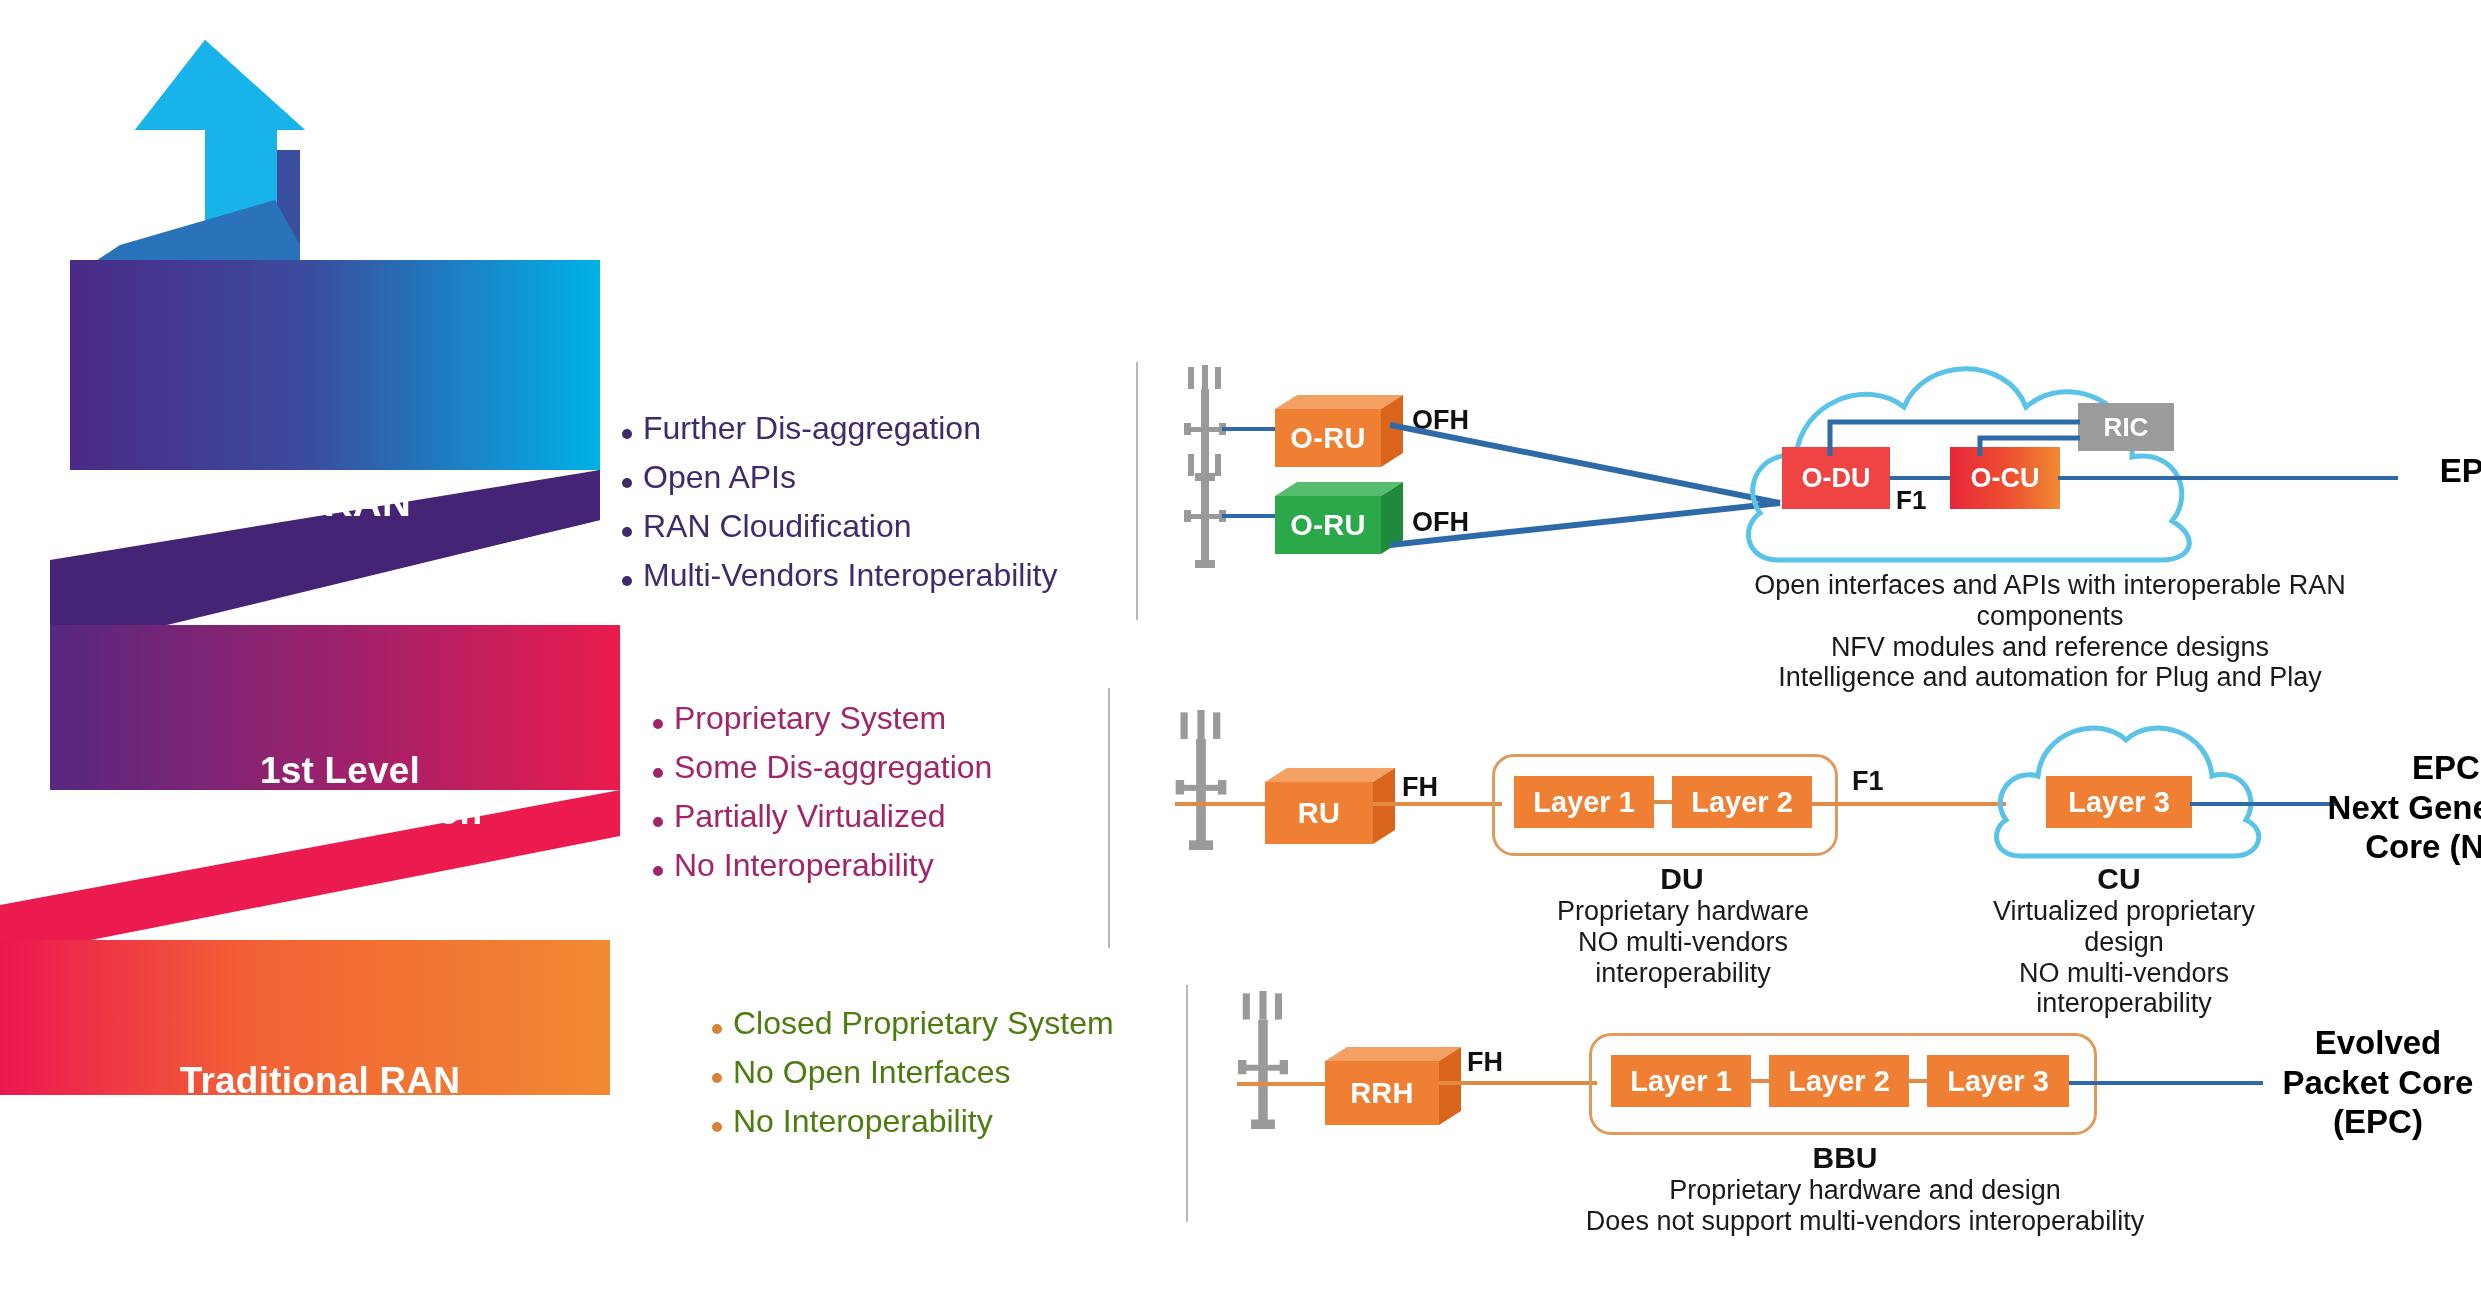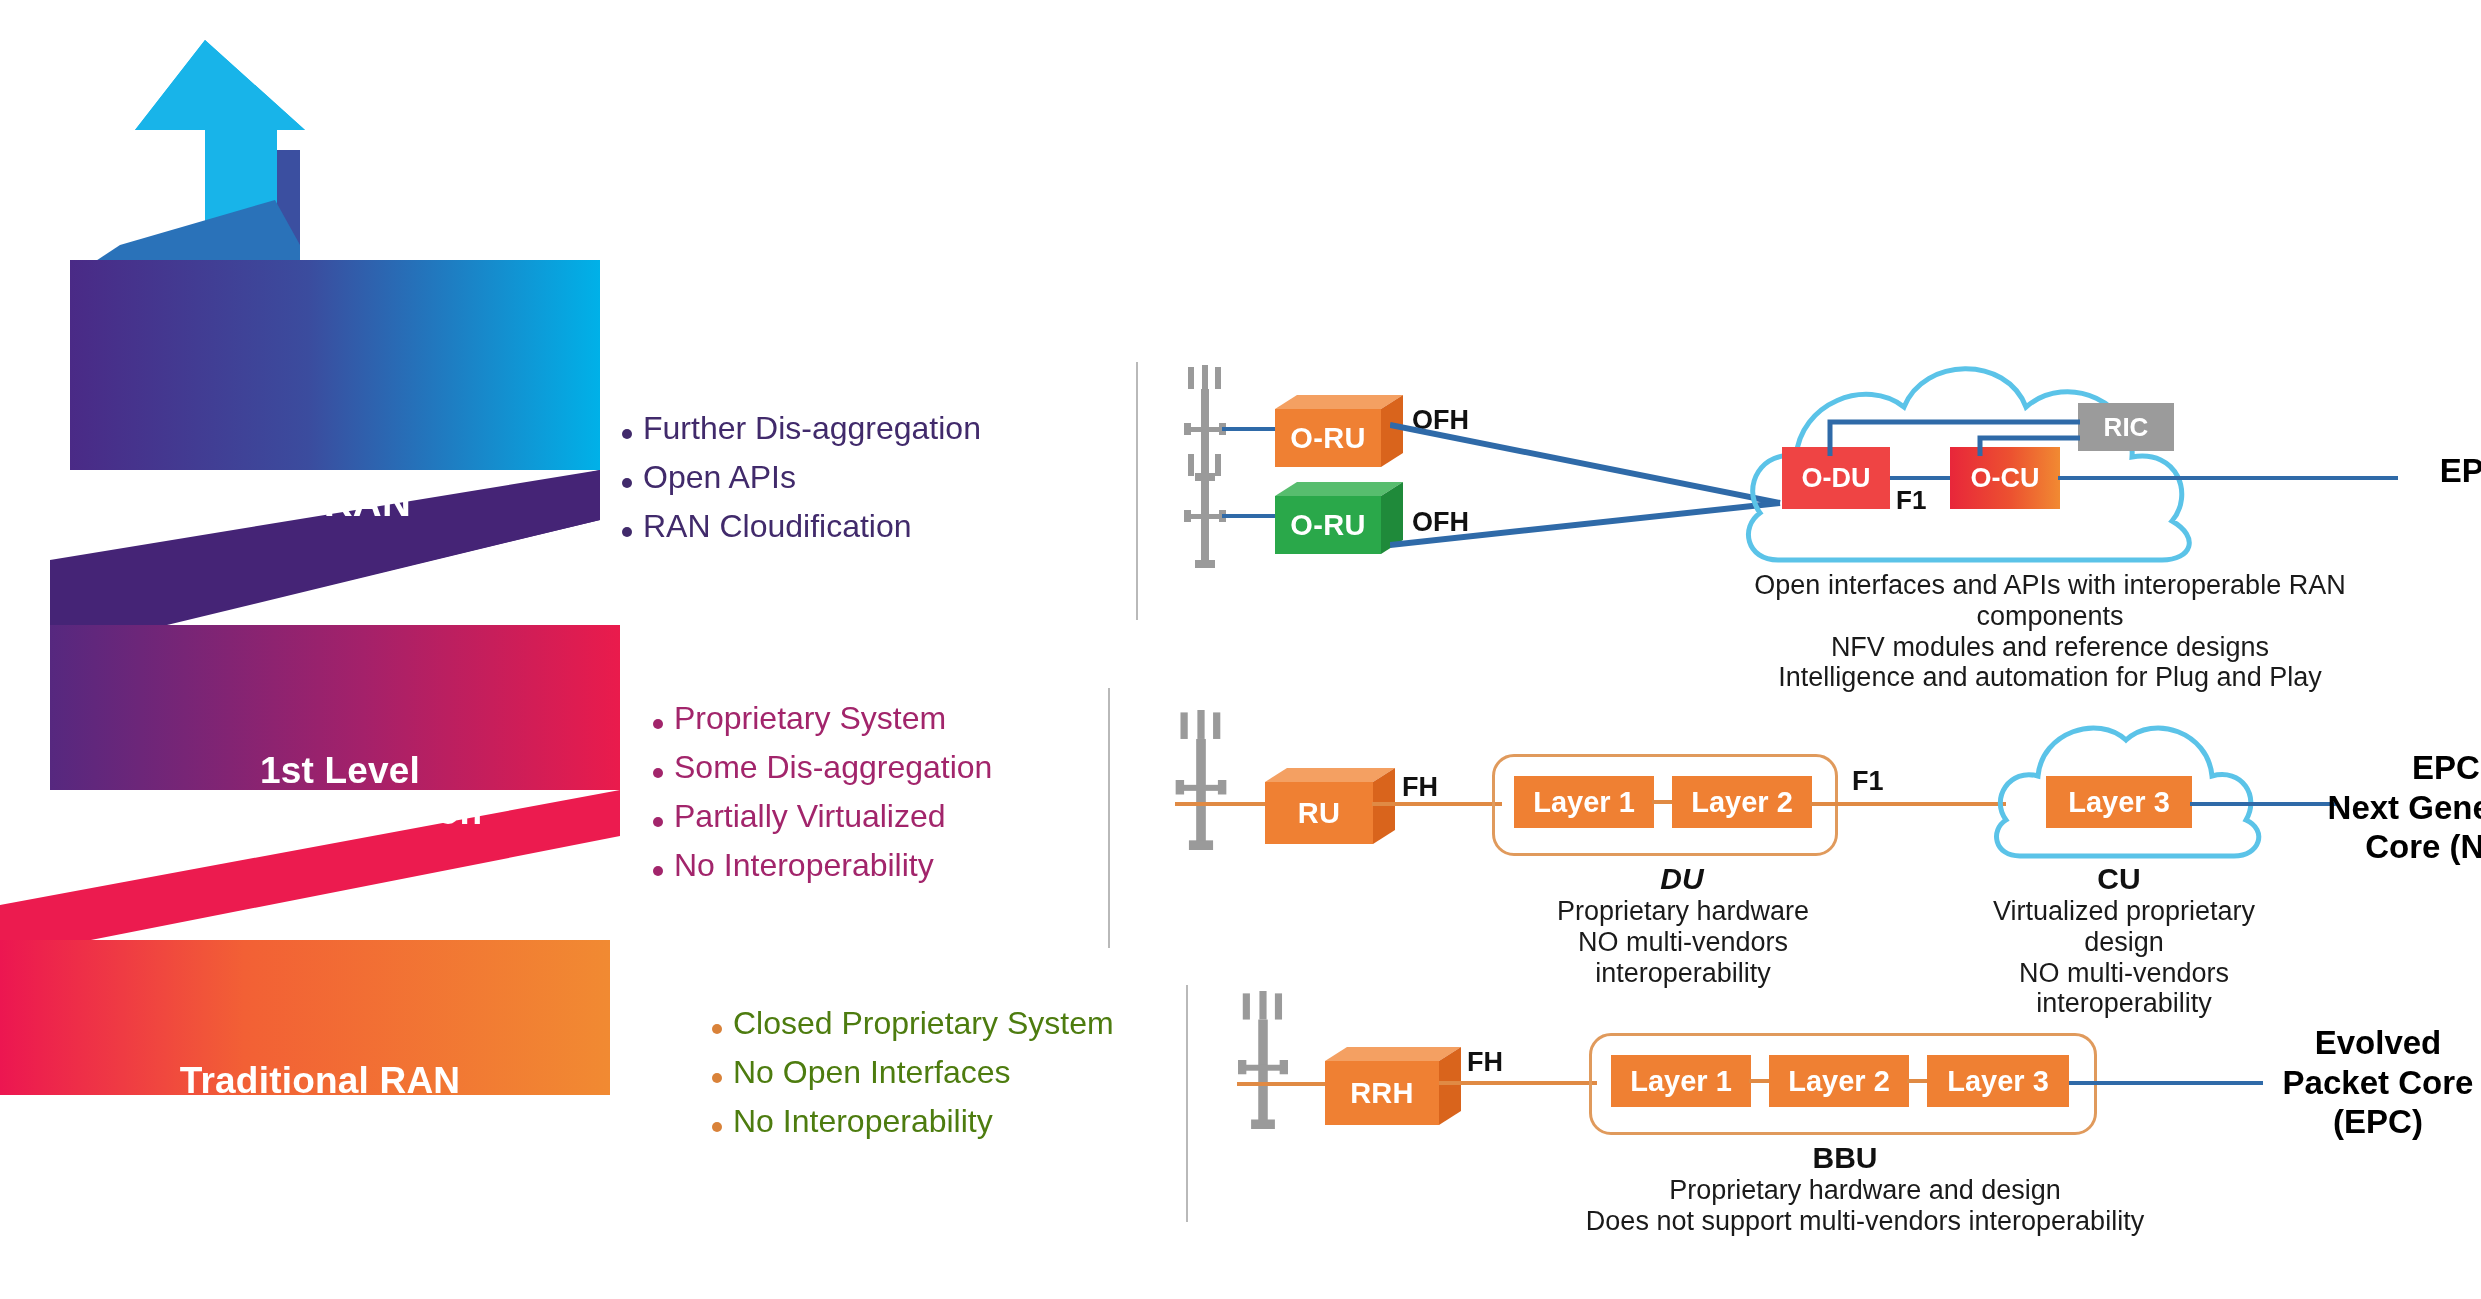--- a/index.html
+++ b/index.html
@@ -137,20 +137,24 @@
         <span>Further Dis-aggregation</span>
       </li>
   <li>
         <span class="dot"></span>
         <span>Open APIs</span>
       </li>
   <li>
         <span class="dot"></span>
         <span>RAN Cloudification</span>
       </li>
+  <li>
+        <span class="dot"></span>
+        <span>Multi-Vendors Interoperability</span>
+      </li>
 </ul>
   </div>
 
 <div class="bullets" id="bul-lvl1">
     <ul>
   <li>
         <span class="dot"></span>
         <span>Proprietary System</span>
       </li>
   <li>
@@ -298,21 +302,21 @@
     <div class="face" style="width:108px;">RU</div>
   </div>
 
   <div class="iflabel" style="left:262px;top:82px;">FH</div>
   <div class="hline" style="left:232px;top:112px;width:130px;background:#e08a44;"></div>
 
   <div class="unit-box" style="left:352px;top:64px;width:340px;height:96px;"></div>
   <div class="layer-chip" style="left:374px;top:86px;width:140px;height:52px;">Layer 1</div>
   <div class="hline" style="left:512px;top:110px;width:22px;background:#e08a44;"></div>
   <div class="layer-chip" style="left:532px;top:86px;width:140px;height:52px;">Layer 2</div>
-  <div class="unit-title" style="left:452px;top:172px;width:180px;font-style:italic;">DU</div>
+  <div class="unit-title" style="left:452px;top:172px;width:180px;">DU</div>
   <div class="caption" style="left:412px;top:206px;width:262px;">Proprietary hardware
 NO multi-vendors
 interoperability</div>
 
   <div class="hline" style="left:670px;top:112px;width:196px;background:#e08a44;"></div>
   <div class="iflabel" style="left:712px;top:76px;">F1</div>
 
   <svg style="position:absolute;left:846px;top:28px;width:320px;height:170px;">
     <path d="M34,138 C8,138 4,112 20,102 C4,80 24,50 52,58 C56,14 112,-4 140,22 C168,-4 222,14 226,58
              C256,50 274,78 260,102 C282,112 274,138 248,138 Z" fill="none" stroke="#5bc3e8" stroke-width="5"></path>

